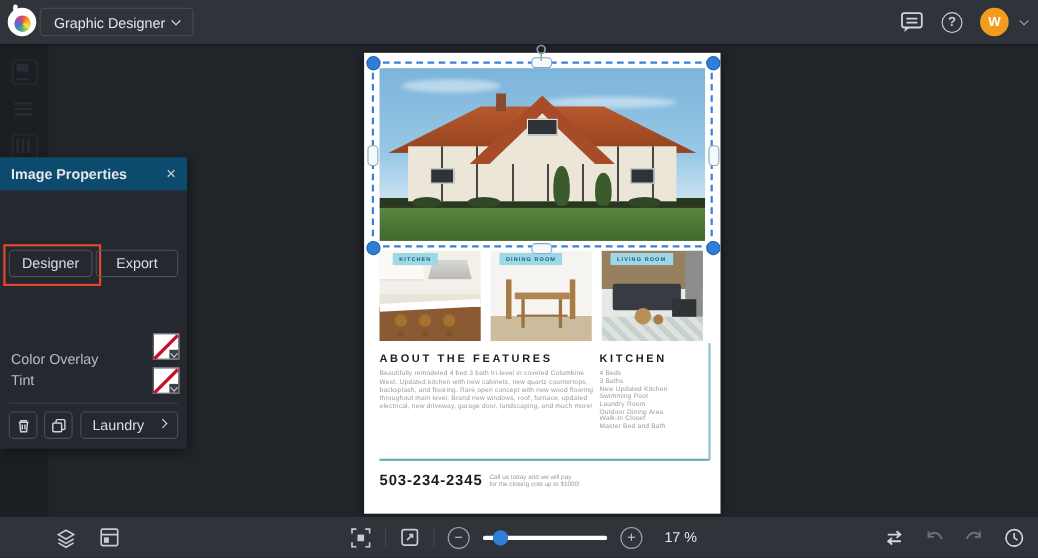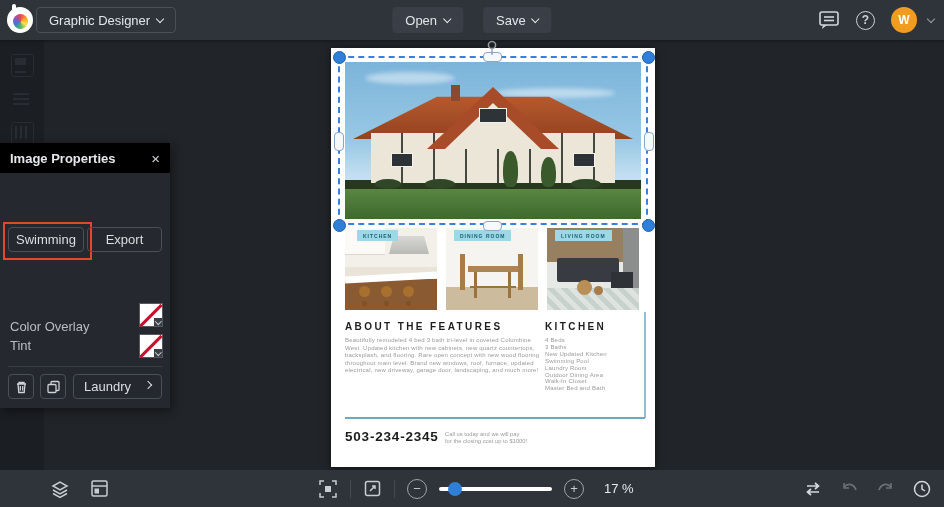--- a/index.html
+++ b/index.html
@@ -26,21 +26,21 @@
   .avatar{width:26px;height:26px;border-radius:50%;background:#f29c1f;color:#fff;font-size:12px;font-weight:bold;display:flex;align-items:center;justify-content:center;}
   .help-circle{width:19px;height:19px;border:1.6px solid #cfd2d6;border-radius:50%;color:#cfd2d6;font-size:12px;font-weight:bold;display:flex;align-items:center;justify-content:center;}
 
   
   .sidebar{position:absolute;left:0;top:40px;width:44px;height:430px;background:#1b1e23;z-index:5;}
   .side-ic{position:absolute;left:11px;width:21px;height:21px;border:1.6px solid #2c2f36;border-radius:3px;opacity:.85;}
   .side-ic i{position:absolute;background:#2c2f36;}
 
   
   .panel{position:absolute;left:0;top:143px;width:170px;height:265px;background:#25282e;z-index:20;box-shadow:2px 3px 10px rgba(0,0,0,.45);}
-  .panel-header{height:30px;background:#000000;display:flex;align-items:center;justify-content:space-between;padding:0 10px;}
+  .panel-header{height:30px;background:#0c4a6e;display:flex;align-items:center;justify-content:space-between;padding:0 10px;}
   .panel-title{color:#e6e7ea;font-size:13px;font-weight:600;}
   .panel-close{color:#cfd2d6;font-size:15px;}
   .btn-green{position:absolute;left:8px;top:41px;width:154px;height:26px;background:#3eba4d;border-radius:4px;color:#fff;font-size:13px;font-weight:600;}
   .btn-outline{border:1px solid #4b4f57;border-radius:4px;color:#dcdee1;font-size:13px;}
   .btn-replace{position:absolute;left:8px;top:84px;width:76px;height:25px;}
   .btn-export{position:absolute;left:87px;top:84px;width:75px;height:25px;}
   .btn-cutout{position:absolute;left:8px;top:116px;width:154px;height:25px;}
   .replace-ring{position:absolute;left:3px;top:79px;width:85px;height:34px;border:2px solid #e0492e;pointer-events:none;}
   .prop-label{position:absolute;left:10px;color:#b9bcc1;font-size:13px;}
   .swatch{position:absolute;left:139px;width:22px;height:22px;background:#fff;border:1px solid #55595f;}
@@ -130,30 +130,20 @@
   <header class="topbar">
     <div class="logo">
       <span class="disc"></span>
       <span class="stem"></span>
       <span class="rainbow"></span>
     </div>
     <button class="menu-btn">
       <span>Graphic Designer</span>
       <span class="chev"></span>
     </button>
-    <div class="center-actions">
-      <button>
-        <span>Open</span>
-        <span class="chev"></span>
-      </button>
-      <button>
-        <span>Save</span>
-        <span class="chev"></span>
-      </button>
-    </div>
     <div class="top-right">
       <button class="icon-btn">
         <svg width="22" height="20" viewBox="0 0 22 20" fill="none" stroke="#d3d6da" stroke-width="1.6">
           <rect x="2" y="2" width="18" height="13" rx="2"></rect>
           <path d="M5 15 L4 19 L9 15" fill="#d3d6da" stroke="none"></path>
           <line x1="6" y1="7" x2="16" y2="7"></line>
             <line x1="6" y1="10.5" x2="16" y2="10.5"></line>
         </svg>
       </button>
       <button class="help-circle">
@@ -269,21 +259,21 @@
       <circle cx="6" cy="5" r="3.6"></circle>
         <line x1="6" y1="9" x2="6" y2="15"></line>
     </svg>
   </div>
 
   <section class="panel">
     <div class="panel-header">
       <span class="panel-title">Image Properties</span>
       <button class="panel-close">×</button>
     </div>
-    <button class="btn-outline btn-replace">Swimming</button>
+    <button class="btn-outline btn-replace">Designer</button>
     <div class="replace-ring"></div>
     <button class="btn-outline btn-export">Export</button>
 
     <span class="prop-label" style="top:176px;">Color Overlay</span>
     <div class="swatch" style="top:160px;">
       <span class="slash"></span>
       <span class="dd">
           <b></b>
         </span>
     </div>

